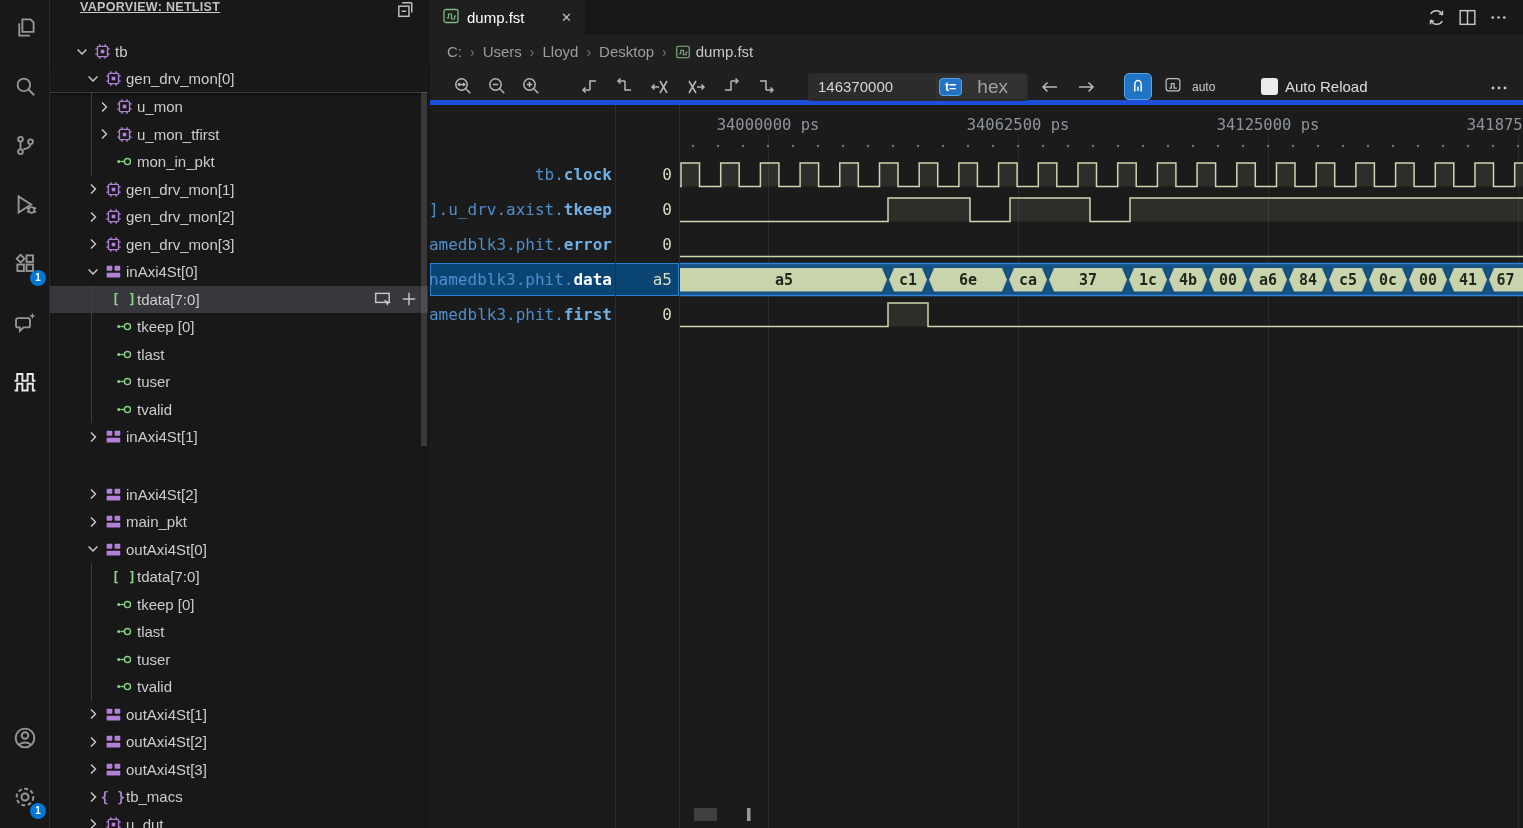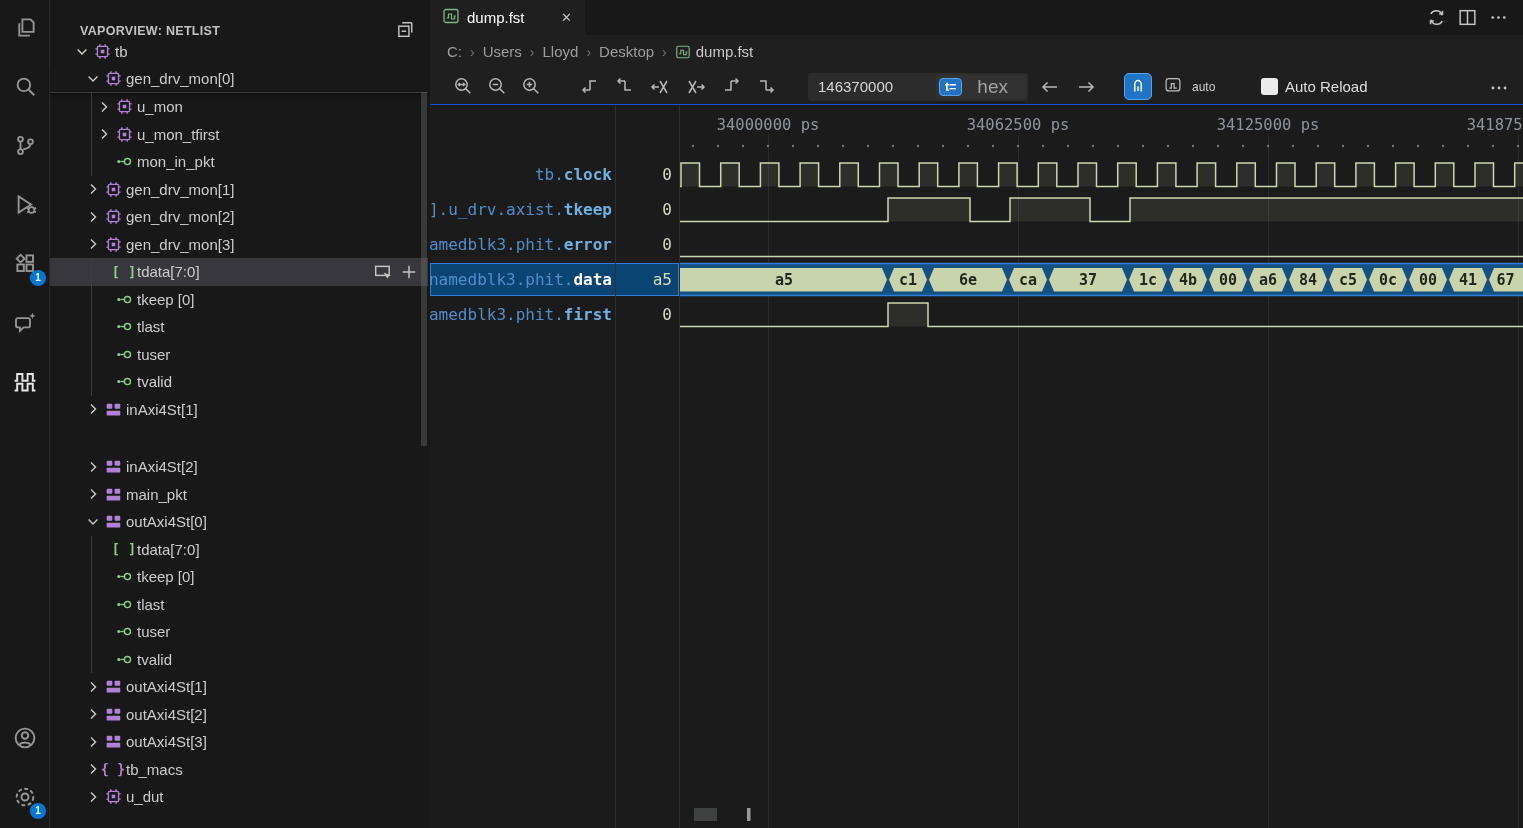--- a/index.html
+++ b/index.html
@@ -12,21 +12,21 @@
     background:#181818; border-right:1px solid #2b2b2b; display:flex; flex-direction:column; }
   .ab-item { position:relative; width:50px; height:59px; display:flex; align-items:center; justify-content:center; cursor:pointer; }
   .ab-item svg { stroke:#969696; fill:none; stroke-width:1.5; }
   .ab-item.active svg { stroke:#e7e7e7; }
   .ab-spacer { flex:1; }
   .badge { position:absolute; right:4px; bottom:9px; min-width:16px; height:16px; border-radius:9px;
     background:#0078d4; color:#fff; font-size:10px; line-height:16px; text-align:center; font-weight:bold; }
 
   
   #sidebar { position:absolute; left:50px; top:0; width:378px; height:828px; background:#181818; }
-  #sidebar-header { height:38px; display:flex; align-items:flex-end; padding:0 14px 0 30px; }
+  #sidebar-header { height:38px; display:flex; align-items:flex-start; padding:0 14px 0 30px;text-decoration:underline; }
   #sidebar-title { font-size:12.5px; font-weight:600; color:#c2c2c2; letter-spacing:.3px; flex:1;
     white-space:nowrap; }
   #collapse-all svg { stroke:#c2c2c2; fill:none; stroke-width:1.3; }
   #tree { position:relative; }
   .tree-row { position:relative; height:27.5px; display:flex; align-items:center; cursor:pointer; white-space:nowrap; }
   .tree-row.selected { background:#37373d; }
   .tree-row.sticky-last { border-bottom:1px solid #3c3c3c; box-shadow:0 2px 3px rgba(0,0,0,.35); }
   .tr-chevron { width:19px; height:18px; display:inline-flex; align-items:center; justify-content:center; flex:none; }
   .tr-chevron svg { stroke:#cccccc; fill:none; stroke-width:1.4; }
   .tr-icon { width:22px; height:18px; display:inline-flex; align-items:center; justify-content:center; flex:none; }
@@ -47,21 +47,21 @@
   #tab-close { color:#c0c0c0; font-size:13px; padding:1px 3px; border-radius:3px; }
   .tab-actions { position:absolute; right:0; top:0; height:35px; display:flex; align-items:center; gap:10px; padding-right:14px; }
   .tab-actions .icon-btn svg { stroke:#c5c5c5; fill:none; stroke-width:1.4; }
   .icon-btn { cursor:pointer; display:inline-flex; align-items:center; justify-content:center; }
 
   #breadcrumb { height:33px; background:#1f1f1f; display:flex; align-items:center; padding-left:17px; font-size:15px; color:#9d9d9d; }
   .bc-sep { color:#767676; margin:0 8px; font-size:14px; }
   .bc-file { color:#c8c8c8; display:inline-flex; align-items:center; }
   .bc-file svg { margin-right:5px; }
 
-  #toolbar { position:relative; height:38px; background:#1f1f1f; border-bottom:2px solid #1d4ed8; }
+  #toolbar { position:relative; height:38px; background:#1f1f1f; border-bottom:6px solid #1d4ed8; }
   .tb-icon { position:absolute; top:7px; width:24px; height:24px; cursor:pointer; }
   .tb-icon svg { stroke:#b8b8b8; fill:none; stroke-width:1.5; }
   #time-input { position:absolute; left:378px; top:5px; width:220px; height:28px; background:#2c2c2c; border-radius:3px; cursor:text; }
   #time-value { position:absolute; left:10px; top:0; line-height:28px; font-size:15px; color:#d6d6d6; }
   #time-chips { position:absolute; right:2px; top:2px; height:24px; display:flex; align-items:center; background:#323232; border-radius:3px; padding:0 3px; }
   #chip-t { background:#2173c4; border:1px solid #57a4ec; border-radius:4px; color:#fff; font-size:12.5px; font-weight:bold; padding:1px 5px; cursor:pointer; }
   #chip-hex { color:#a3a3a3; font-size:19px; padding:0 15px; cursor:pointer; }
   #scroll-btn1 { position:absolute; left:694px; top:5px; width:28px; height:27px; background:#2173c4; border:1px solid #57a4ec; border-radius:5px; }
   #scroll-btn1 svg { stroke:#ffffff; fill:none; stroke-width:1.6; }
   #scroll-btn2 { position:absolute; left:729px; top:5px; width:28px; height:27px; border-radius:5px; }
@@ -284,20 +284,35 @@
             </svg>
           </span>
           <span class="tr-icon">
             <svg width="19" height="19" viewBox="0 0 18 18">
               <rect x="4.2" y="4.2" width="9.6" height="9.6" rx="1"></rect>
               <rect x="7.3" y="7.3" width="3.4" height="3.4" fill="#b180d7" stroke="none"></rect>
               <path d="M6.5 4.2V2.2M11.5 4.2V2.2M6.5 15.8v-2M11.5 15.8v-2M4.2 6.5h-2M4.2 11.5h-2M15.8 6.5h-2M15.8 11.5h-2"></path>
             </svg>
           </span>
           <span class="tr-label">gen_drv_mon[3]</span>
+        </div>
+        <div class="tree-row" style="padding-left: 33px;">
+          <span class="tr-chevron">
+            <svg width="16" height="16" viewBox="0 0 16 16">
+              <path d="M3.6 5.5 8 10l4.4-4.5"></path>
+            </svg>
+          </span>
+          <span class="tr-icon">
+            <svg width="19" height="19" viewBox="0 0 18 18">
+              <rect x="2.5" y="3.6" width="5.4" height="4.6" rx=".8" fill="#b180d7" stroke="none"></rect>
+              <rect x="10" y="3.6" width="5.4" height="4.6" rx=".8" fill="#b180d7" stroke="none"></rect>
+              <rect x="2.5" y="10.2" width="12.9" height="4.6" rx=".8" fill="#b180d7" stroke="none"></rect>
+            </svg>
+          </span>
+          <span class="tr-label">inAxi4St[0]</span>
         </div>
         <div class="tree-row selected" style="padding-left: 44px;">
           <span class="guide"></span>
           <span class="tr-chevron"></span>
           <span class="tr-icon green">
             <span class="txt-icon" style="color:#89d185">[ ]</span>
           </span>
           <span class="tr-label">tdata[7:0]</span>
           <span class="tr-actions">
             <span class="icon-btn">

